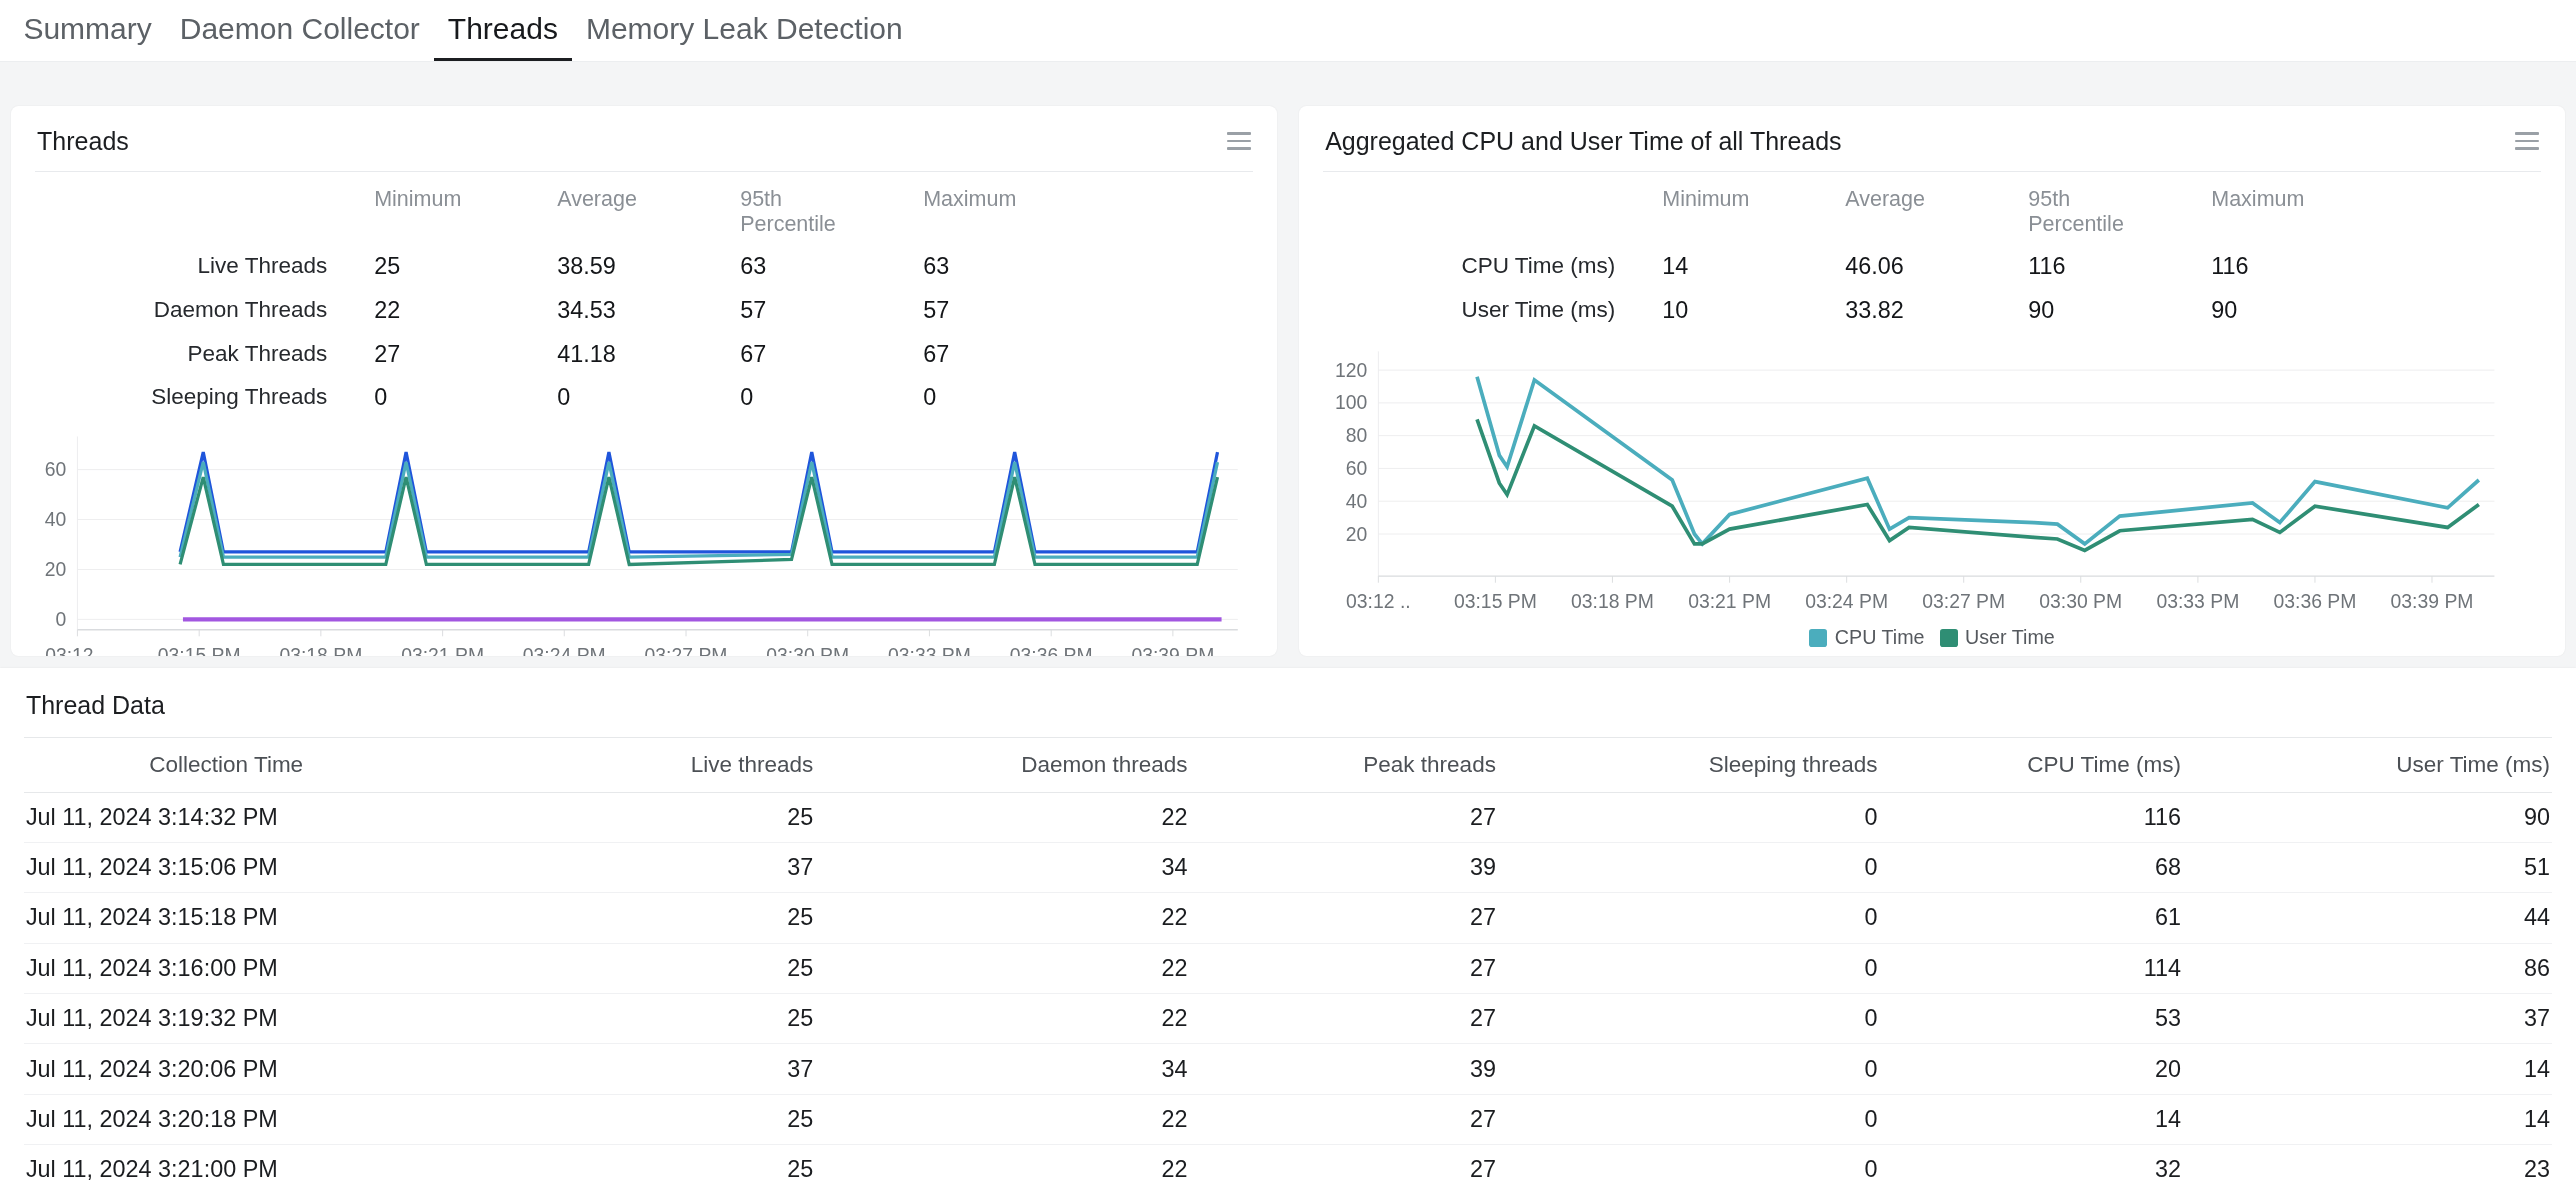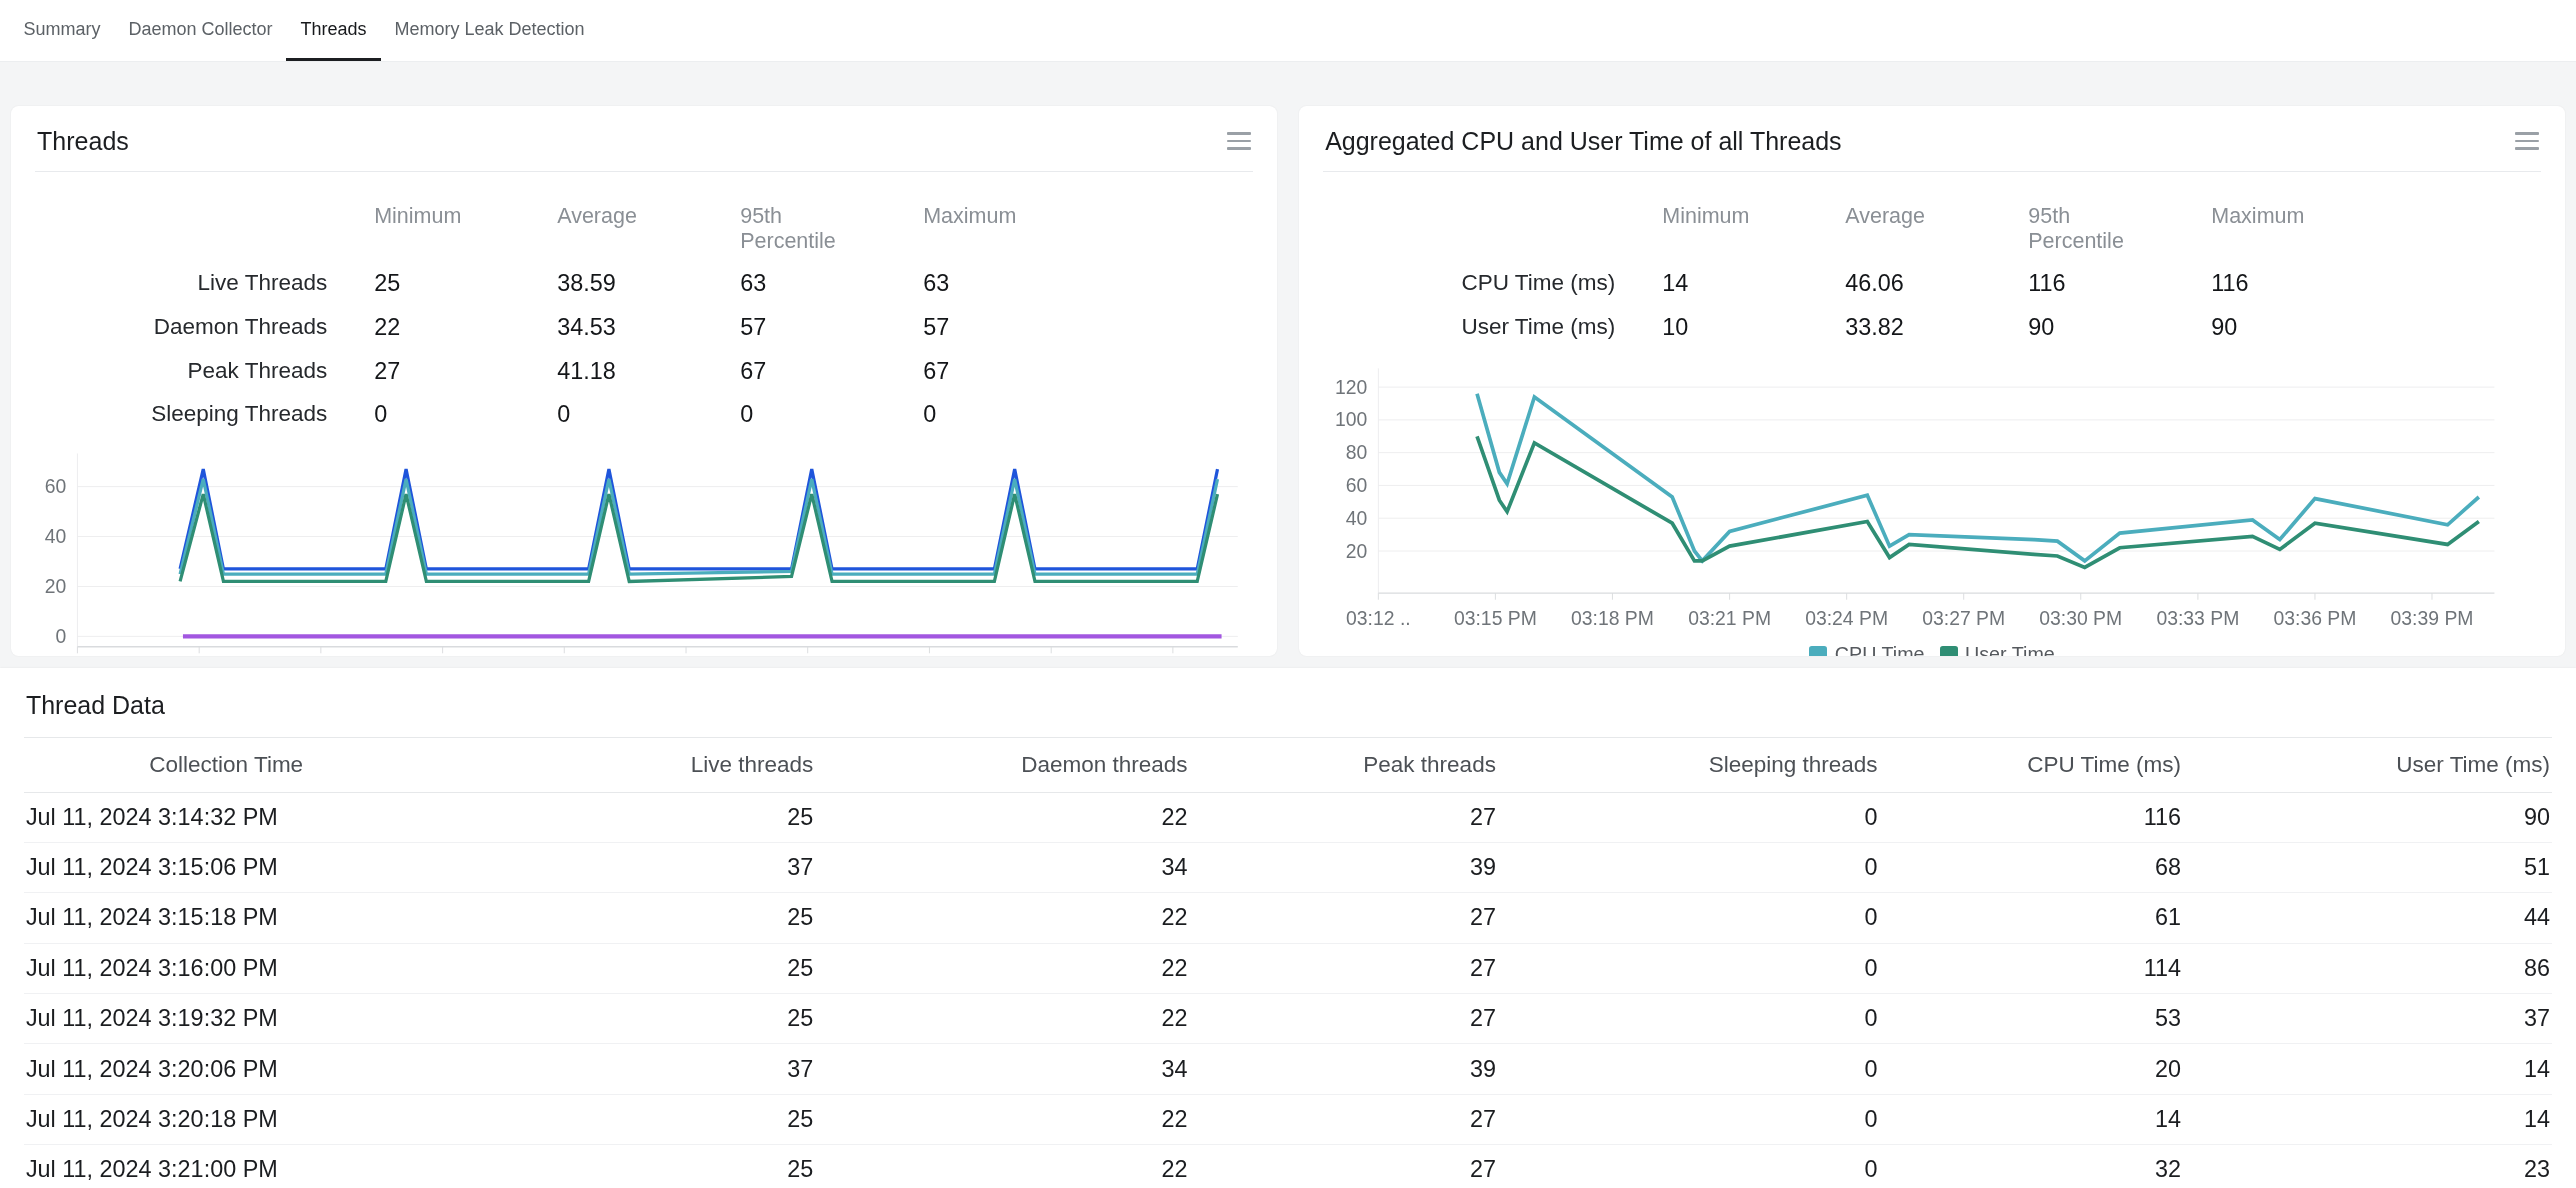--- a/index.html
+++ b/index.html
@@ -2,38 +2,38 @@
 <html style="font-size:15px"><head>
 <meta charset="utf-8">
 <style>
   * { margin:0; padding:0; box-sizing:border-box; }
   html,body { width:2576px; height:1189px; overflow:hidden;
     font-family:"Liberation Sans", sans-serif; background:#f4f5f6; color:#1b1d20; }
 
   
   .tabbar { display:flex; align-items:stretch; height:62px; background:#fff;
     border-bottom:0.9px solid #eceef0; padding-left:9.4px; }
-  .tab { display:flex; align-items:center; padding:0 14px; font-size:18px; color:#5c6166;
+  .tab { display:flex; align-items:center; padding:0 14px; font-size:30px; color:#5c6166;
     cursor:pointer; border-bottom:3.7px solid transparent; white-space:nowrap; }
   .tab.active { color:#17191c; font-weight:500; border-bottom-color:#1c1e21; }
 
   
   .panels-row { display:flex; gap:22.5px; padding:0 11.2px; margin-top:44px; height:550px; }
   .panel { flex:1; background:#fff; border-radius:7.5px; padding:0 24px;
     box-shadow:0 0 1.9px rgba(0,0,0,.07); overflow:hidden; }
   .panel-header { display:flex; align-items:center; justify-content:space-between;
     padding:20.6px 1.9px 15px; }
   .panel-title { font-size:25px; color:#1c1e21; }
   .menu-btn { width:32px; height:26px; display:flex; flex-direction:column; justify-content:center;
     gap:4.7px; cursor:pointer; align-items:flex-end; }
   .menu-btn span { display:block; width:24px; height:2.8px; background:#9aa0a6; border-radius:0.9px; }
   .panel-divider { border-bottom:0.9px solid #e8eaed; }
 
   
-  .stats { display:grid; grid-template-columns:292px repeat(4,183px); margin-top:25px; }
+  .stats { display:grid; grid-template-columns:292px repeat(4,183px); margin-top:8px; }
   .stats .h   { color:#8a8f95; font-size:21.5px; padding:7.5px 0 7.5px 47px; }
   .stats .lbl { text-align:right; font-size:22.5px; color:#26292d; padding:8.4px 0; }
   .stats .val { font-size:23.4px; color:#141619; padding:8.4px 0 8.4px 47px; }
 
   
   .chart-wrap { margin-top:9.4px; }
   svg.chart { display:block; width:100%; }
   svg.chart text.tick { font-size:21px; fill:#6f7479; font-family:"Liberation Sans",sans-serif; }
   .legend { display:flex; justify-content:center; gap:15px; margin-top:3.7px; }
   .legend-item { display:flex; align-items:center; gap:7.5px; cursor:pointer; }

